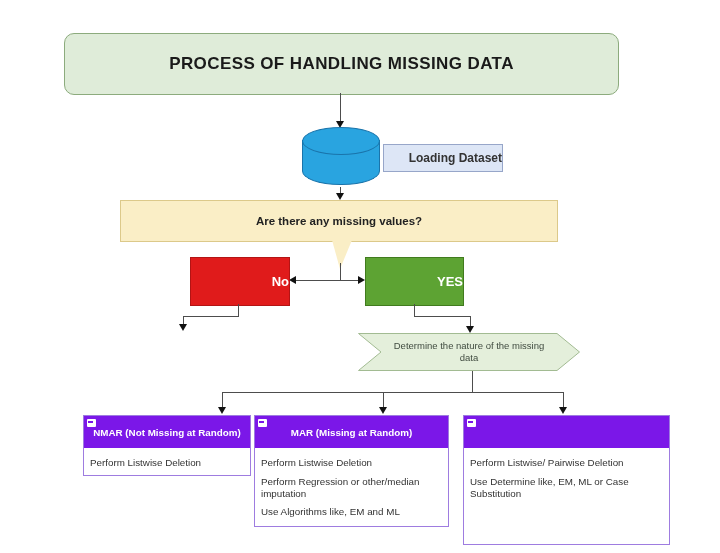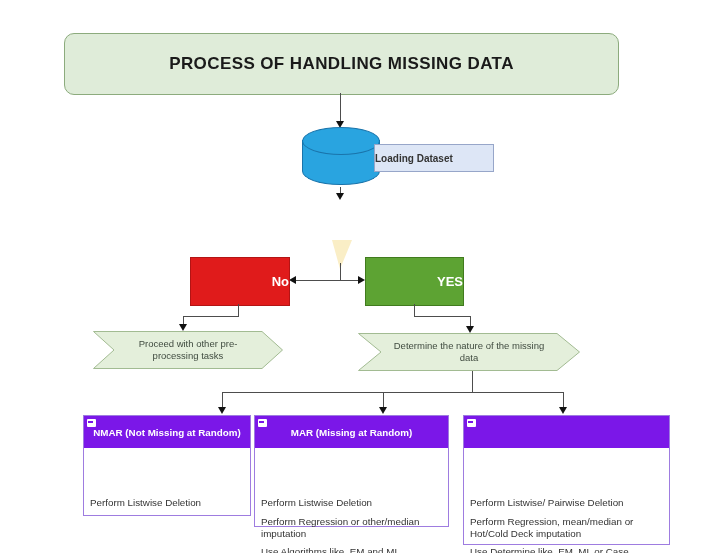--- a/index.html
+++ b/index.html
@@ -32,23 +32,23 @@
   .arr-down{width:0;height:0;border-left:4px solid transparent;border-right:4px solid transparent;border-top:7px solid var(--arrow);}
   .arr-left{width:0;height:0;border-top:4px solid transparent;border-bottom:4px solid transparent;border-right:7px solid var(--arrow);}
   .arr-right{width:0;height:0;border-top:4px solid transparent;border-bottom:4px solid transparent;border-left:7px solid var(--arrow);}
   
   .cyl{left:302px;top:127px;width:78px;height:62px;}
   .cyl-body{position:absolute;top:13px;left:0;width:76px;height:44px;background:var(--blue);
     border:1px solid var(--blue-dark);border-top:none;border-radius:0 0 38px 38px / 0 0 14px 14px;}
   .cyl-top{position:absolute;top:0;left:0;width:76px;height:26px;background:var(--blue);
     border:1px solid var(--blue-dark);border-radius:50%;}
   
-  .load-label{left:374px;top:144px;width:118px;height:26px;background:var(--label-fill);
-    border:1px solid var(--label-border);display:flex;align-items:center;justify-content:flex-start;
-    font-size:10px;font-weight:bold;color:var(--text-dark);}
+  .load-label{left:383px;top:144px;width:118px;height:26px;background:var(--label-fill);
+    border:1px solid var(--label-border);display:flex;align-items:center;justify-content:flex-end;
+    font-size:12px;font-weight:bold;color:var(--text-dark);}
   
   .banner{left:120px;top:200px;width:436px;height:40px;background:var(--cream);
     border:1px solid var(--cream-border);display:flex;align-items:center;justify-content:center;
     font-size:11.5px;font-weight:bold;color:#222;}
   .banner-tail{left:332px;top:240px;width:0;height:0;
     border-left:8px solid transparent;border-right:12px solid transparent;border-top:29px solid var(--cream);}
   
   .dec{display:flex;align-items:center;justify-content:flex-end;font-weight:bold;font-size:13px;color:#fff;}
   .no-box{left:190px;top:257px;width:98px;height:47px;background:var(--red);border:1px solid var(--red-border);}
   .yes-box{left:365px;top:257px;width:97px;height:47px;background:var(--green);border:1px solid var(--green-border);}
@@ -57,21 +57,21 @@
   .chev svg{position:absolute;left:0;top:0;}
   .chev polygon{fill:var(--chev-fill);stroke:var(--chev-border);stroke-width:1;}
   .chev .chev-text{position:absolute;left:26px;right:26px;top:0;bottom:0;display:flex;align-items:center;justify-content:center;
     text-align:center;font-size:9.5px;color:#3f4a3f;line-height:1.25;}
   .chev-left{left:93px;top:331px;width:190px;height:38px;}
   .chev-right{left:358px;top:333px;width:222px;height:38px;}
   
   .cat{background:#fff;border:1px solid var(--purple-border);}
   .cat-head{position:relative;background:var(--purple);color:#fff;font-weight:bold;font-size:9.8px;
     height:32px;display:flex;align-items:center;justify-content:center;text-align:center;}
-  .cat-body{padding:2px 6px 6px 6px;font-size:9.8px;color:var(--text-dark);line-height:1.2;margin-top:40px;}
+  .cat-body{padding:2px 6px 6px 6px;font-size:9.8px;color:var(--text-dark);line-height:1.2;}
   .cat-body p{margin:7px 0 0 0;}
   .win-icon{position:absolute;left:3px;top:3px;width:9px;height:8px;background:#fff;border-radius:1px;}
   .win-icon::after{content:"";position:absolute;left:1px;top:2px;width:5px;height:2px;background:var(--purple);}
   .cat-nmar{left:83px;top:415px;width:166px;}
   .cat-mar{left:254px;top:415px;width:193px;height:110px;}
   .cat-mcar{left:463px;top:415px;width:205px;height:128px;}
 </style>
 </head>
 <body>
 
@@ -89,20 +89,23 @@
     <div class="cyl-top"></div>
   </div>
 
   <div class="abs load-label">
     <span>Loading Dataset</span>
   </div>
 
   <div class="abs vline" style="left:340px;top:187px;height:8px;"></div>
   <div class="abs arr-down" style="left:336px;top:193px;"></div>
 
+  <div class="abs banner">
+    <span>Are there any missing values?</span>
+  </div>
   <div class="abs banner-tail"></div>
 
   <div class="abs vline" style="left:340px;top:263px;height:18px;"></div>
   <div class="abs hline" style="left:296px;top:280px;width:62px;"></div>
   <div class="abs arr-left" style="left:289px;top:276px;"></div>
   <div class="abs arr-right" style="left:358px;top:276px;"></div>
 
   <div class="abs dec no-box">
     <span>No</span>
   </div>
@@ -113,26 +116,20 @@
   <div class="abs vline" style="left:238px;top:304px;height:13px;"></div>
   <div class="abs hline" style="left:183px;top:316px;width:56px;"></div>
   <div class="abs vline" style="left:183px;top:316px;height:9px;"></div>
   <div class="abs arr-down" style="left:179px;top:324px;"></div>
 
   <div class="abs vline" style="left:414px;top:304px;height:13px;"></div>
   <div class="abs hline" style="left:414px;top:316px;width:57px;"></div>
   <div class="abs vline" style="left:470px;top:316px;height:11px;"></div>
   <div class="abs arr-down" style="left:466px;top:326px;"></div>
 
-  <div class="chev chev-left">
-    <svg width="190" height="38" viewBox="0 0 190 38">
-      <polygon points="0.5,0.5 169,0.5 189.5,19 169,37.5 0.5,37.5 21,19"></polygon>
-    </svg>
-    <div class="chev-text">Proceed with other pre-processing tasks</div>
-  </div>
 
   <div class="chev chev-right">
     <svg width="222" height="38" viewBox="0 0 222 38">
       <polygon points="0.5,0.5 199,0.5 221.5,19 199,37.5 0.5,37.5 23,19"></polygon>
     </svg>
     <div class="chev-text">Determine the nature of the missing data</div>
   </div>
 
   <div class="abs vline" style="left:472px;top:371px;height:22px;"></div>
   <div class="abs hline" style="left:222px;top:392px;width:342px;"></div>
@@ -164,18 +161,17 @@
       <p>Use Algorithms like, EM and ML</p>
     </div>
   </div>
 
   <div class="abs cat cat-mcar">
     <div class="cat-head">
       <span class="win-icon"></span>
     </div>
     <div class="cat-body">
       <p>Perform Listwise/ Pairwise Deletion</p>
-      <p>Perform Regression, mean/median or Hot/Cold Deck imputation</p>
       <p>Use Determine like, EM, ML or Case Substitution</p>
     </div>
   </div>
 
 </div>
 
 </body></html>

